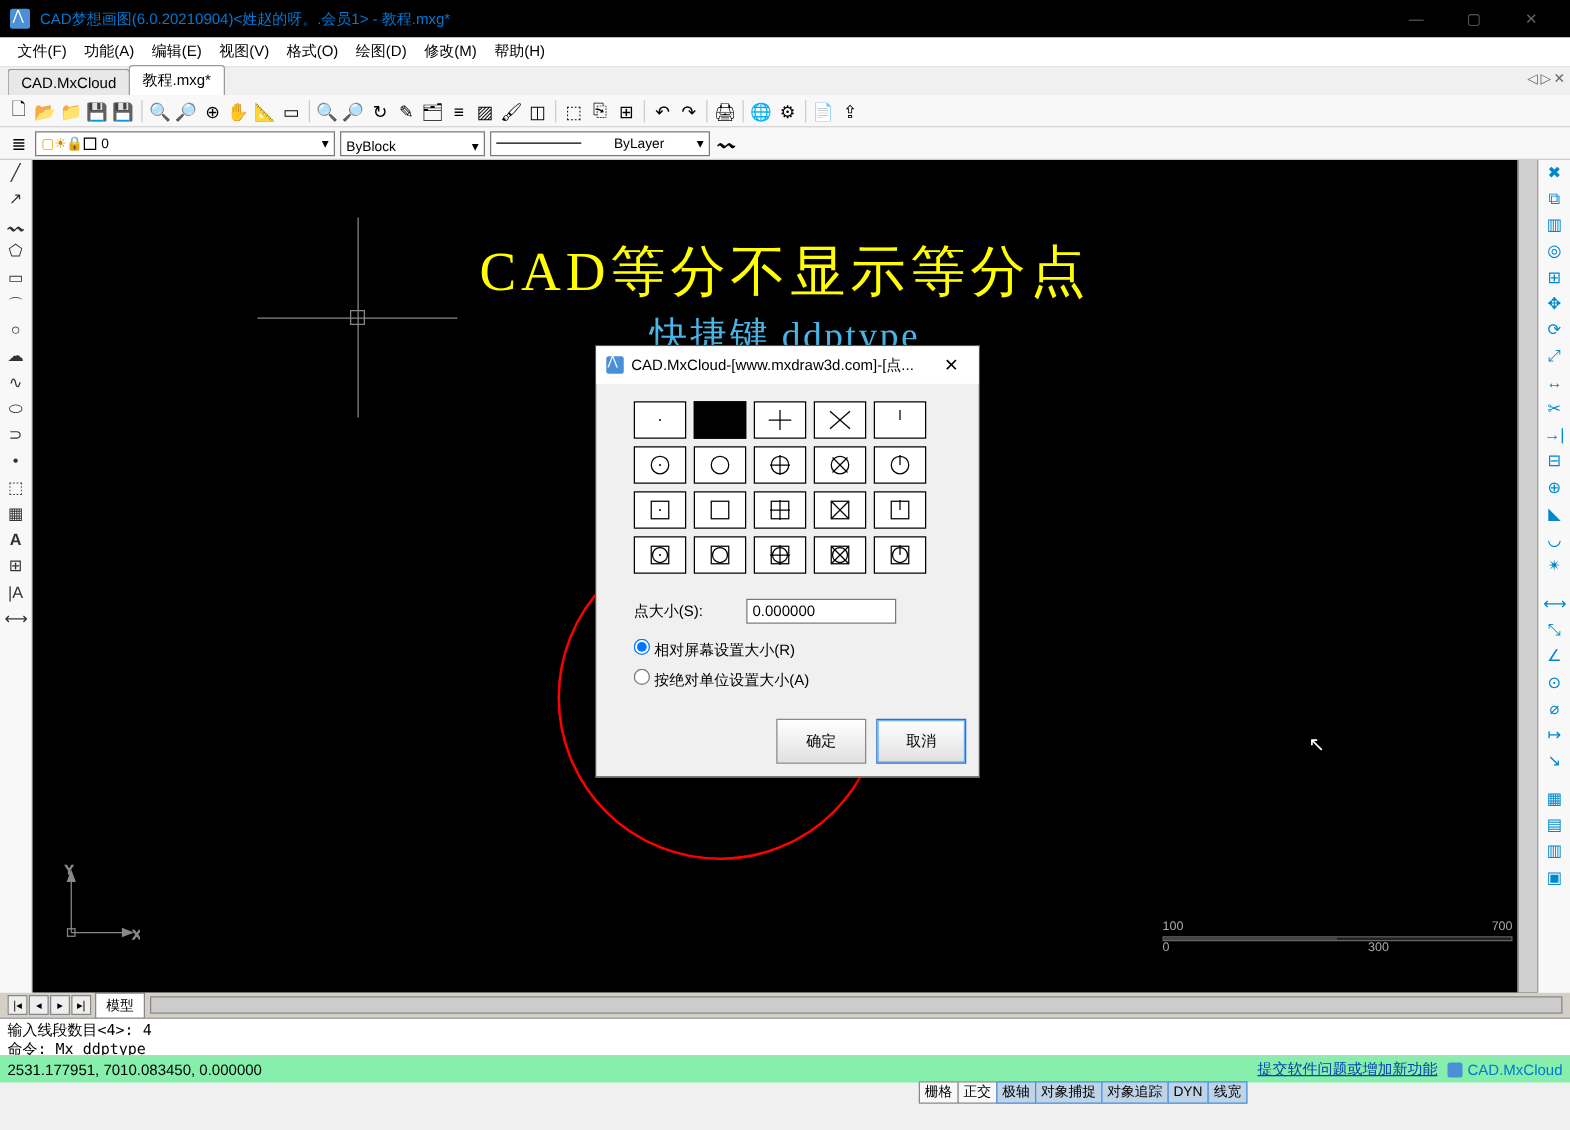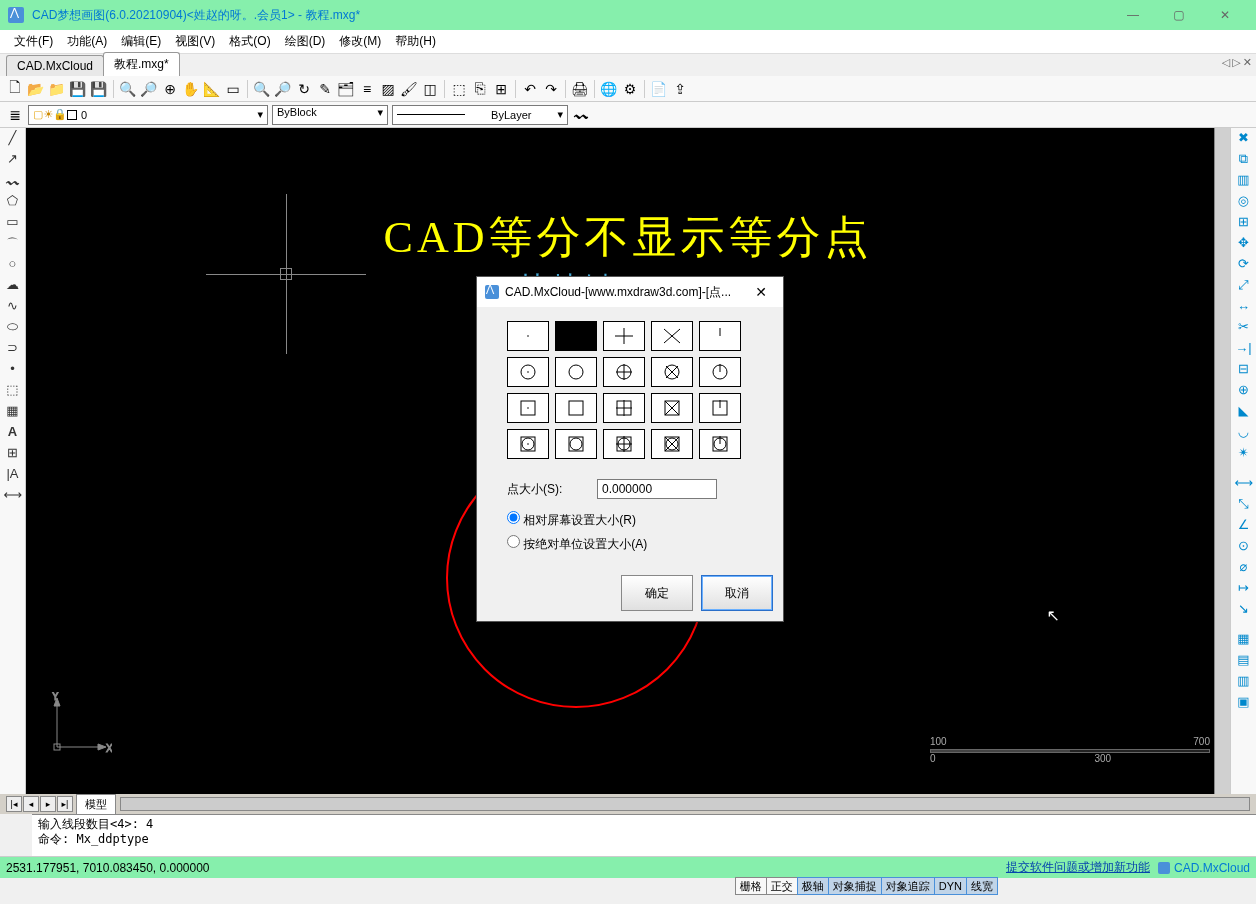--- a/index.html
+++ b/index.html
@@ -1,19 +1,19 @@
 <!DOCTYPE html>
 <html><head>
 <meta charset="utf-8">
 <style>
 * { box-sizing: border-box; margin: 0; padding: 0; }
 body { font-family: "Microsoft YaHei", "SimSun", sans-serif; font-size: 12px; background: #f0f0f0; width: 1256px; height: 904px; overflow: hidden; position: relative; }
 
 
-.titlebar { height: 30px; background: #86efac; display: flex; align-items: center; padding: 0 8px; color: #0078d4; }
+.titlebar { height: 30px; background: #000000; display: flex; align-items: center; padding: 0 8px; color: #0078d4; }
 .titlebar .logo { width: 16px; height: 16px; background: #4a90d9; margin-right: 8px; border-radius: 2px; position:relative; }
 .titlebar .logo::before { content:"⋀"; position:absolute; left:2px; top:-1px; color:#fff; font-size:11px; }
 .titlebar .title { flex: 1; font-size: 12px; }
 .titlebar .win-controls { display: flex; gap: 0; }
 .titlebar .win-btn { width: 46px; height: 30px; display: flex; align-items: center; justify-content: center; color: #666; cursor: pointer; }
 
 
 .menubar { height: 24px; background: #fff; display: flex; align-items: center; padding: 0 8px; gap: 2px; border-bottom: 1px solid #ddd; }
 .menubar .menu-item { padding: 2px 6px; cursor: pointer; font-size: 12px; }
 
@@ -26,31 +26,31 @@
 
 
 .toolbar { height: 26px; background: #f8f8f8; display: flex; align-items: center; padding: 2px 6px; gap: 3px; border-bottom: 1px solid #ccc; }
 .tool-btn { width: 18px; height: 18px; display: inline-flex; align-items: center; justify-content: center; cursor: pointer; font-size: 14px; }
 .tool-sep { width: 1px; height: 18px; background: #ccc; margin: 0 2px; }
 
 
 .propbar { height: 26px; background: #f8f8f8; display: flex; align-items: center; padding: 2px 6px; gap: 4px; border-bottom: 1px solid #ccc; }
 .layer-combo { width: 240px; height: 20px; border: 1px solid #7a7a7a; background: #fff; display: flex; align-items: center; padding: 0 4px; font-size: 11px; }
 .layer-combo .swatch { width:10px; height:10px; background:#fff; border:1px solid #000; margin-right:4px; display:inline-block;}
-.color-combo { width: 116px; height: 20px; border: 1px solid #7a7a7a; background: #fff; display: flex; align-items: flex-start; padding: 0 4px; font-size: 11px; }
+.color-combo { width: 116px; height: 20px; border: 1px solid #7a7a7a; background: #fff; display: flex; align-items: flex-end; padding: 0 4px; font-size: 11px; }
 .ltype-combo { width: 176px; height: 20px; border: 1px solid #7a7a7a; background: #fff; display: flex; align-items: center; padding: 0 4px; font-size: 11px; justify-content:center;gap:20px; }
 
 
 .main-area { position: relative; height: 666px; display: flex; background:#f0f0f0; }
 .left-tools { width: 26px; background: #f8f8f8; border-right: 1px solid #ccc; display: flex; flex-direction: column; padding: 2px; gap: 3px; align-items:center; }
 .left-tools .tb { width:18px; height:18px; font-size:13px; text-align:center; cursor:pointer; color:#333; }
 .right-tools { width: 26px; background: #f8f8f8; border-left: 1px solid #ccc; display: flex; flex-direction: column; padding: 2px; gap: 3px; align-items:center; }
 .right-tools .tb { width:18px; height:18px; font-size:13px; text-align:center; cursor:pointer; color:#08c; }
 .canvas-wrap { flex: 1; position: relative; background: #000; }
-.canvas { position: absolute; inset: 0; margin-top: 20px; }
+.canvas { position: absolute; inset: 0; }
 
 
 .canvas-title { position: absolute; top: 60px; left: 50%; transform: translateX(-50%); color: #ffff00; font-family: "SimSun", serif; font-size: 44px; letter-spacing: 4px; }
 .canvas-sub { position: absolute; top: 120px; left: 50%; transform: translateX(-50%); color: #4ab5e6; font-family: "SimSun", serif; font-size: 30px; letter-spacing: 2px; }
 
 
 .crosshair-h { position:absolute; top:126px; left:180px; width:160px; height:1px; background:#888; }
 .crosshair-v { position:absolute; top:46px; left:260px; width:1px; height:160px; background:#888; }
 .crosshair-box { position:absolute; top:120px; left:254px; width:12px; height:12px; border:1px solid #888; }
 
@@ -68,21 +68,21 @@
 
 .cursor-arrow { position:absolute; top:458px; right:170px; color:#fff; font-size:16px; }
 
 
 .model-tabs { height: 20px; background: #d4d0c8; display: flex; align-items: center; padding: 0 6px; font-size: 11px; }
 .model-tabs .navbtn { width:16px; height:16px; border:1px solid #888; background:#eee; margin-right:1px; text-align:center; line-height:14px; font-size:9px; cursor:pointer; }
 .model-tabs .mtab { padding: 2px 8px; background: #fff; border: 1px solid #888; margin-left:2px; }
 .model-tabs .htrack { flex:1; height:14px; background:#ccc; border:1px solid #888; margin-left:4px; }
 
 
-.cmd-area { height: 42px; background: #fff; border-top: 1px solid #888; padding: 2px 6px; font-family: "SimSun", monospace; font-size: 12px; line-height: 15px; overflow:hidden;margin-left:32px; }
+.cmd-area { height: 30px; background: #fff; border-top: 1px solid #888; padding: 2px 6px; font-family: "SimSun", monospace; font-size: 12px; line-height: 15px; overflow:hidden; }
 
 
 .statusbar { height: 22px; background: #86efac; border-top: 1px solid #ccc; display: flex; align-items: center; padding: 0 6px; font-size: 12px; }
 .statusbar .coords { flex: 0 0 auto; }
 .statusbar .spacer { flex: 1; }
 .statusbar .stat-btn { border: 1px solid #888; padding: 1px 4px; margin-left: -1px; background: #f8f8f8; font-size: 11px; cursor: pointer; height:18px; line-height:14px;margin-top:36px; }
 .statusbar .stat-btn.active { background: #c0d4e8; border-color:#4a90d9; }
 .statusbar .link { color: #0645ad; text-decoration: underline; margin-left: 8px; cursor: pointer; }
 .statusbar .brand { margin-left: 8px; color: #0078d4; display: flex; align-items: center; gap: 4px; }
 

